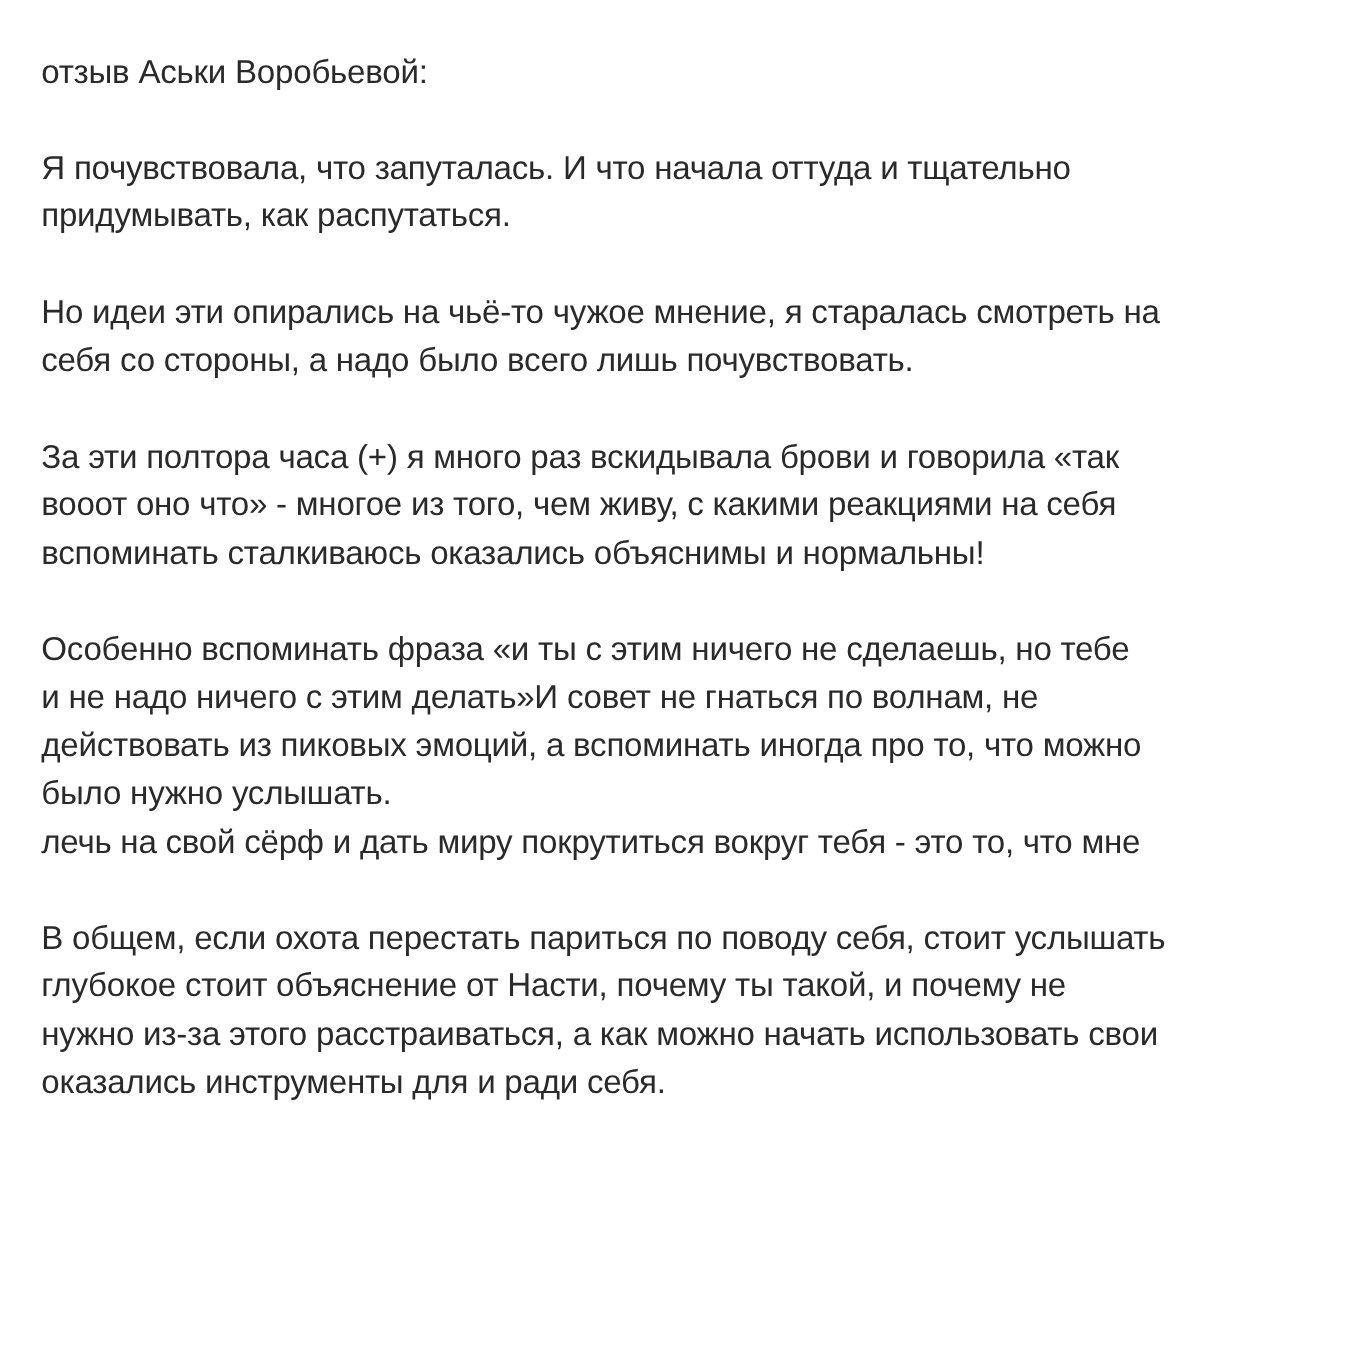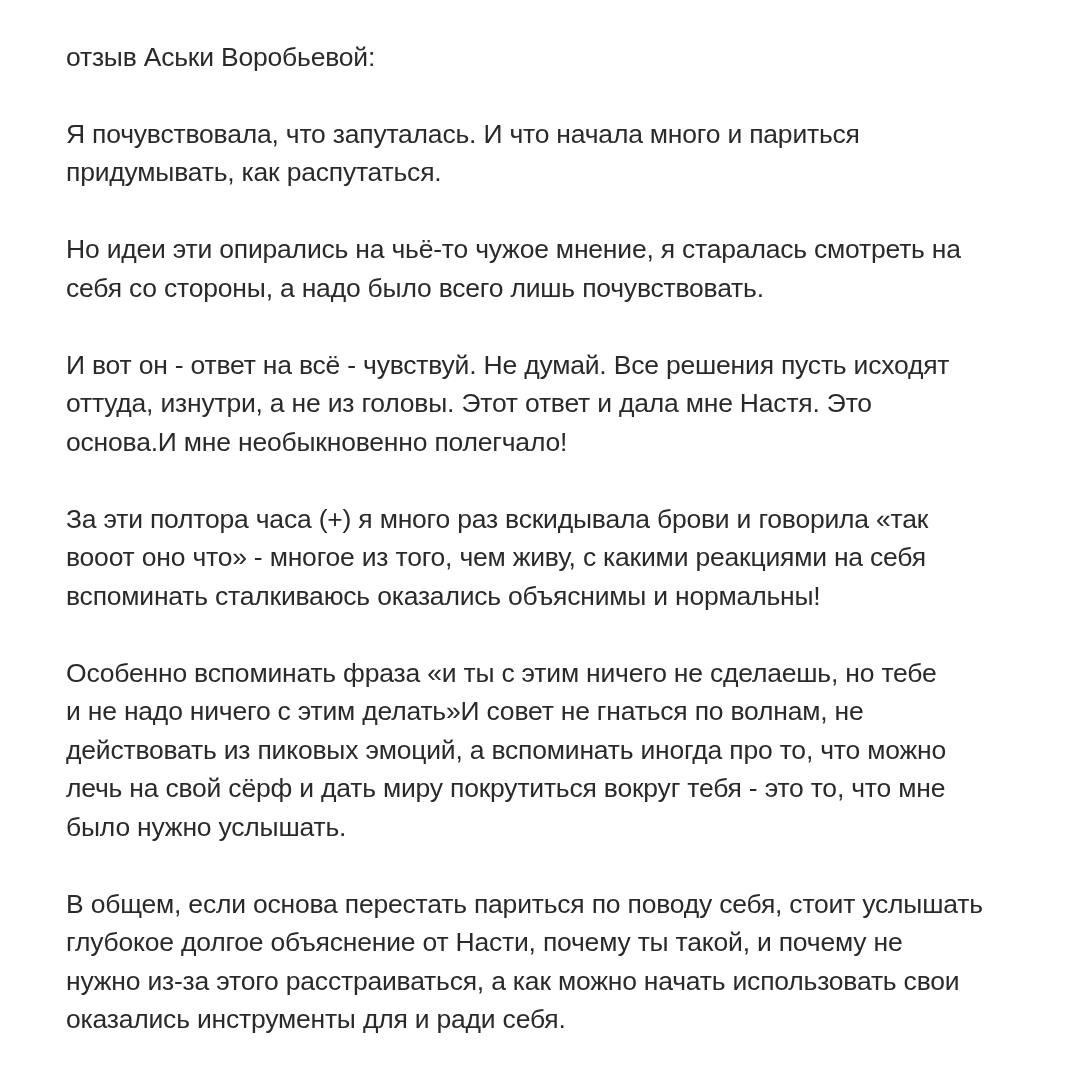--- a/index.html
+++ b/index.html
@@ -8,21 +8,21 @@
       background: #ffffff;
     }
     body {
       width: 1080px;
       height: 1080px;
       overflow: hidden;
       position: relative;
     }
     .page {
       position: absolute;
-      left: 66px;
+      left: 33px;
       top: 38px;
       width: 1000px;
       font-family: "Liberation Sans", "DejaVu Sans", sans-serif;
       font-weight: 300;
       color: #2a2a2a;
       font-size: 26.5px;
       line-height: 38.5px;
       letter-spacing: -0.2px;
     }
     .heading {
@@ -38,48 +38,43 @@
       white-space: nowrap;
     }
   </style>
 </head>
 <body>
 
 <div class="page">
   <div class="heading">отзыв Аськи Воробьевой:</div>
 
   <div class="para">
-    <span class="line">Я почувствовала, что запуталась. И что начала много и париться</span>
+    <span class="line">Я почувствовала, что запуталась. И что начала оттуда и тщательно</span>
     <span class="line">придумывать, как распутаться.</span>
   </div>
 
   <div class="para">
     <span class="line">Но идеи эти опирались на чьё-то чужое мнение, я старалась смотреть на</span>
     <span class="line">себя со стороны, а надо было всего лишь почувствовать.</span>
   </div>
 
-  <div class="para">
-    <span class="line">И вот он - ответ на всё - чувствуй. Не думай. Все решения пусть исходят</span>
-    <span class="line">оттуда, изнутри, а не из головы. Этот ответ и дала мне Настя. Это</span>
-    <span class="line">основа.И мне необыкновенно полегчало!</span>
-  </div>
 
   <div class="para">
     <span class="line">За эти полтора часа (+) я много раз вскидывала брови и говорила «так</span>
     <span class="line">вооот оно что» - многое из того, чем живу, с какими реакциями на себя</span>
     <span class="line">вспоминать сталкиваюсь оказались объяснимы и нормальны!</span>
   </div>
 
   <div class="para">
     <span class="line">Особенно вспоминать фраза «и ты с этим ничего не сделаешь, но тебе</span>
     <span class="line">и не надо ничего с этим делать»И совет не гнаться по волнам, не</span>
     <span class="line">действовать из пиковых эмоций, а вспоминать иногда про то, что можно</span>
+    <span class="line">было нужно услышать.</span>
     <span class="line">лечь на свой сёрф и дать миру покрутиться вокруг тебя - это то, что мне</span>
-    <span class="line">было нужно услышать.</span>
   </div>
 
   <div class="para">
-    <span class="line">В общем, если основа перестать париться по поводу себя, стоит услышать</span>
-    <span class="line">глубокое долгое объяснение от Насти, почему ты такой, и почему не</span>
+    <span class="line">В общем, если охота перестать париться по поводу себя, стоит услышать</span>
+    <span class="line">глубокое стоит объяснение от Насти, почему ты такой, и почему не</span>
     <span class="line">нужно из-за этого расстраиваться, а как можно начать использовать свои</span>
     <span class="line">оказались инструменты для и ради себя.</span>
   </div>
 </div>
 
 </body></html>

